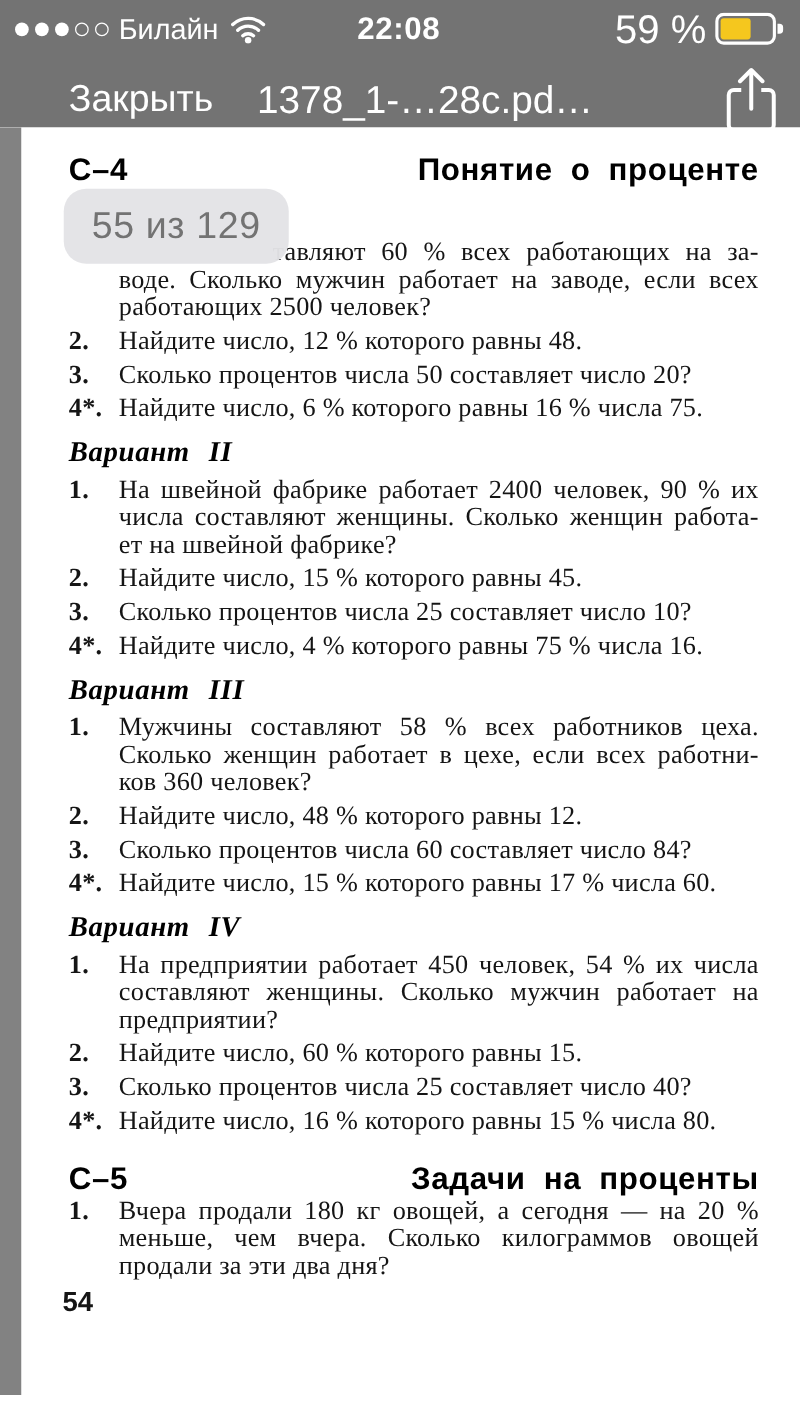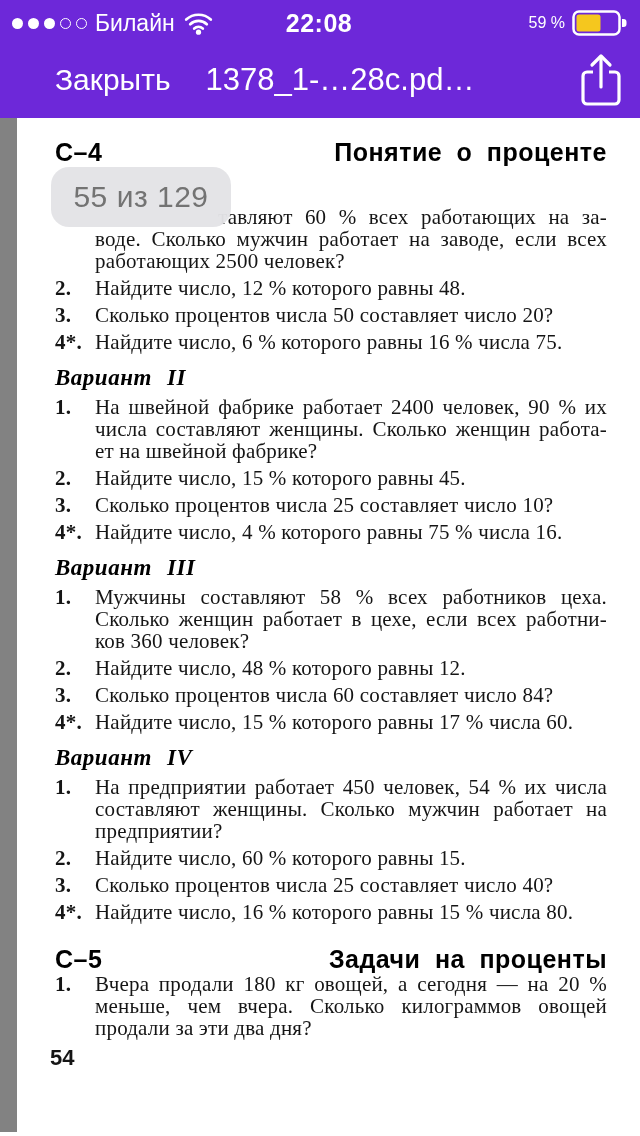--- a/index.html
+++ b/index.html
@@ -2,31 +2,31 @@
 <html><head>
 <meta charset="utf-8">
 <style>
   * { margin:0; padding:0; box-sizing:border-box; }
   html,body { background:#000; }
   .screen {
     position:relative; width:640px; height:1136px; overflow:hidden;
     background:#fff; font-family:"Liberation Sans", sans-serif;
   }
   
-  .appbar { height:118px; background:#6d28d9; color:#fff; position:relative; }
+  .appbar { height:102px; background:#737373; color:#fff; position:relative; }
   .status-row { display:flex; align-items:center; height:42px; padding:4px 12px 0 10px; }
   .status-left { display:flex; align-items:center; flex:1; }
   .sig { display:flex; align-items:center; gap:5px; margin:0 8px 0 2px; }
   .dot { width:11px; height:11px; border-radius:50%; }
   .dot.filled { background:#fff; }
   .dot.empty { border:1.5px solid #fff; }
   .carrier { font-size:23px; margin-right:9px; }
   .time { font-size:25px; font-weight:bold; letter-spacing:0.5px; }
   .status-right { display:flex; align-items:center; justify-content:flex-end; flex:1; }
-  .batt-pct { font-size:16px; margin-right:7px; }
+  .batt-pct { font-size:32px; margin-right:7px; }
   
   .nav-row { position:relative; display:flex; align-items:center; height:76px; padding:0 15px;margin-left:40px; }
   .close-btn { font-size:30px; color:#fff; background:none; border:none; cursor:pointer;
                font-family:"Liberation Sans", sans-serif; }
   .doc-title { position:absolute; left:140px; right:140px; text-align:center; font-size:31px;
                color:#fff; white-space:nowrap; overflow:hidden; }
   .share-btn { margin-left:auto; background:none; border:none; cursor:pointer; padding:0; line-height:0; }
   
   .content { position:relative; height:1014px; background:#fff; }
   .gutter { position:absolute; left:0; top:0; width:17px; height:100%; background:#828282; }

